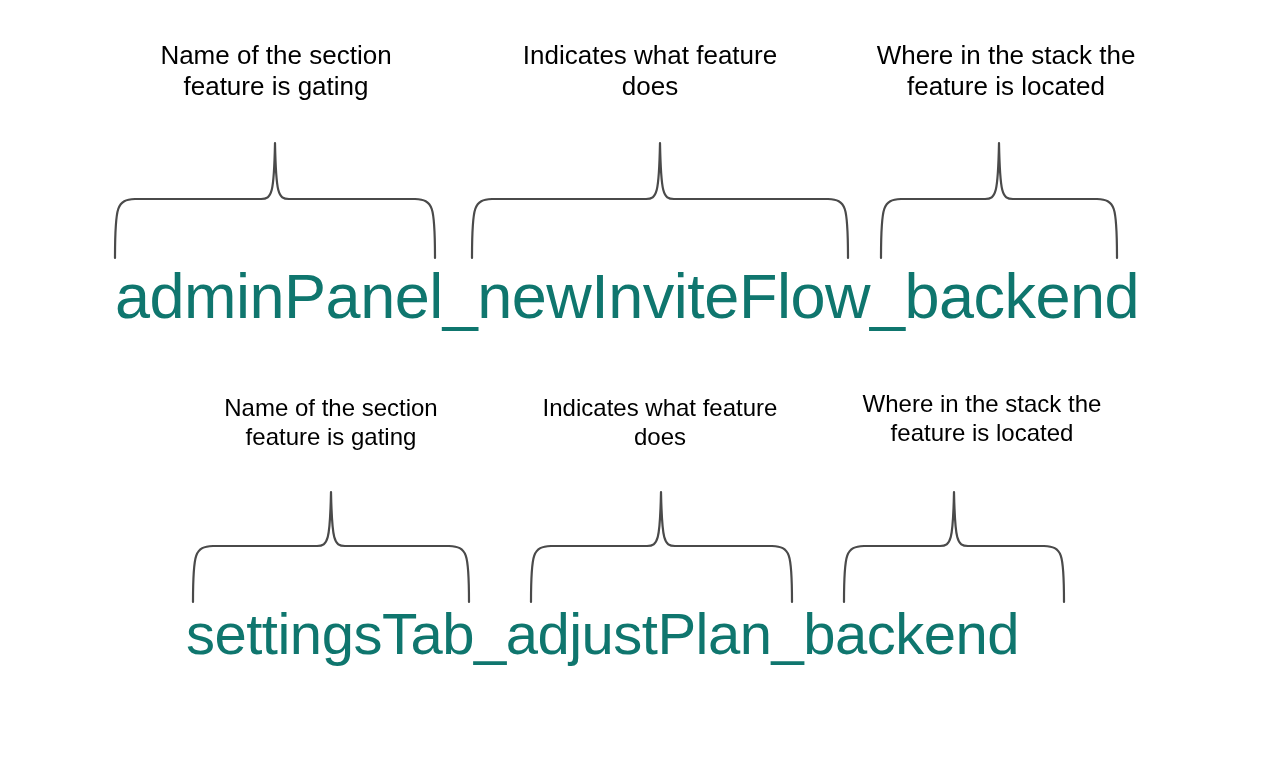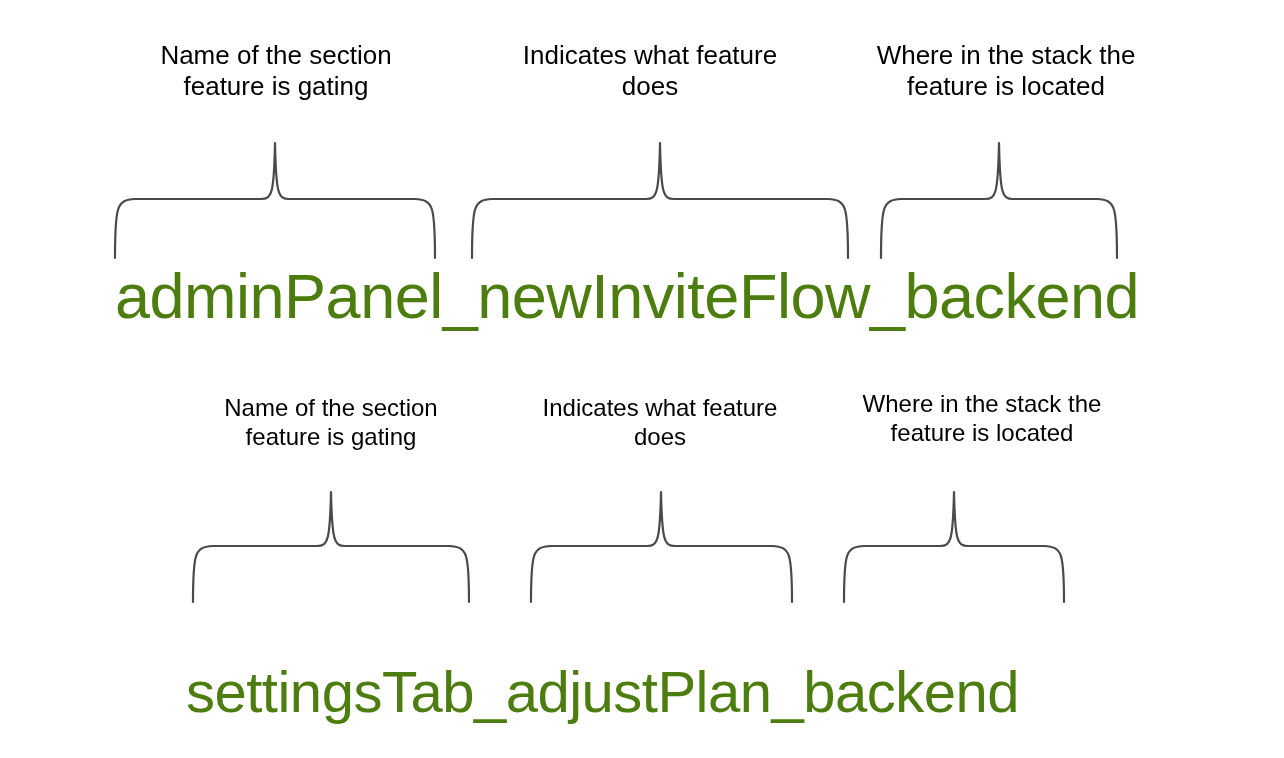--- a/index.html
+++ b/index.html
@@ -46,21 +46,21 @@
     stroke: #4a4a4a;
     stroke-width: 2.2;
     stroke-linecap: round;
     stroke-linejoin: round;
     vector-effect: non-scaling-stroke;
   }
 
   
   .flag-text {
     position: absolute;
-    color: #4d7c0f;
+    color: #0f766e;
     font-weight: 400;
     white-space: nowrap;
     letter-spacing: -0.5px;
   }
 
   
   #cap-1-1 { left: 104px;  top: 40px;  width: 344px; font-size: 26px; }
   #cap-1-2 { left: 478px;  top: 40px;  width: 344px; font-size: 26px; }
   #cap-1-3 { left: 836px;  top: 40px;  width: 340px; font-size: 26px; }
 
@@ -72,21 +72,21 @@
 
   
   #cap-2-1 { left: 186px;  top: 394px; width: 290px; font-size: 24px; }
   #cap-2-2 { left: 515px;  top: 394px; width: 290px; font-size: 24px; }
   #cap-2-3 { left: 832px;  top: 390px; width: 300px; font-size: 24px; }
 
   #brace-2-1 { left: 191px; top: 492px; width: 280px; height: 110px; }
   #brace-2-2 { left: 529px; top: 492px; width: 265px; height: 110px; }
   #brace-2-3 { left: 842px; top: 492px; width: 224px; height: 110px; }
 
-  #flag-2 { left: 186px; top: 658px; font-size: 58px; }
+  #flag-2 { left: 186px; top: 600px; font-size: 58px; }
 </style>
 </head>
 <body>
 
 <div class="canvas">
 
   <div class="caption" id="cap-1-1">Name of the section
 feature is gating</div>
 
   <div class="caption" id="cap-1-2">Indicates what feature

